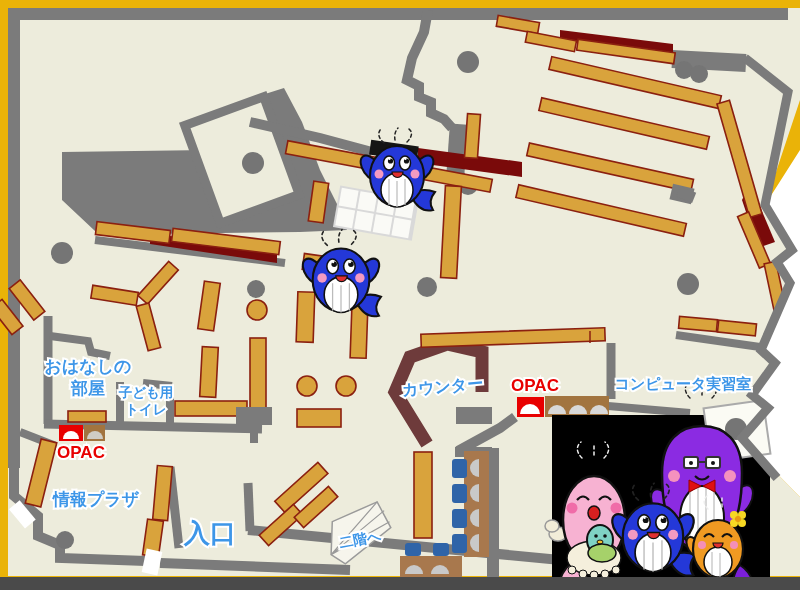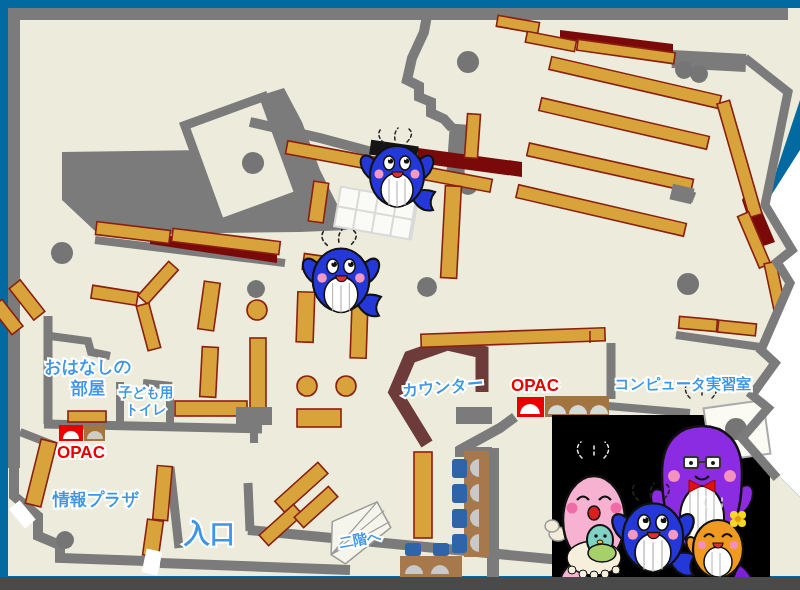--- a/index.html
+++ b/index.html
@@ -1,16 +1,16 @@
 <!DOCTYPE html>
 <html><head>
 <meta charset="utf-8">
 <style>
   html,body{margin:0;padding:0;background:#fff;}
-  .stage{position:relative;width:800px;height:590px;overflow:hidden;background:#0369a1;
+  .stage{position:relative;width:800px;height:590px;overflow:hidden;background:#eab308;
          font-family:"Liberation Sans",sans-serif;}
   svg{display:block;}
   text{font-family:"Liberation Sans","DejaVu Sans",sans-serif;font-weight:bold;}
   .lbl-blue{fill:#3d96e8;stroke:#ffffff;stroke-width:4px;paint-order:stroke;}
   .lbl-red{fill:#e80000;stroke:#ffffff;stroke-width:4px;paint-order:stroke;}
   .shelf{fill:#d9a33c;stroke:#8b2010;stroke-width:1.6;}
   .wall{stroke:#7b7b7b;fill:none;}
   .pillar{fill:#757575;}
   .maroon{fill:#7a0a0a;}
 </style>

